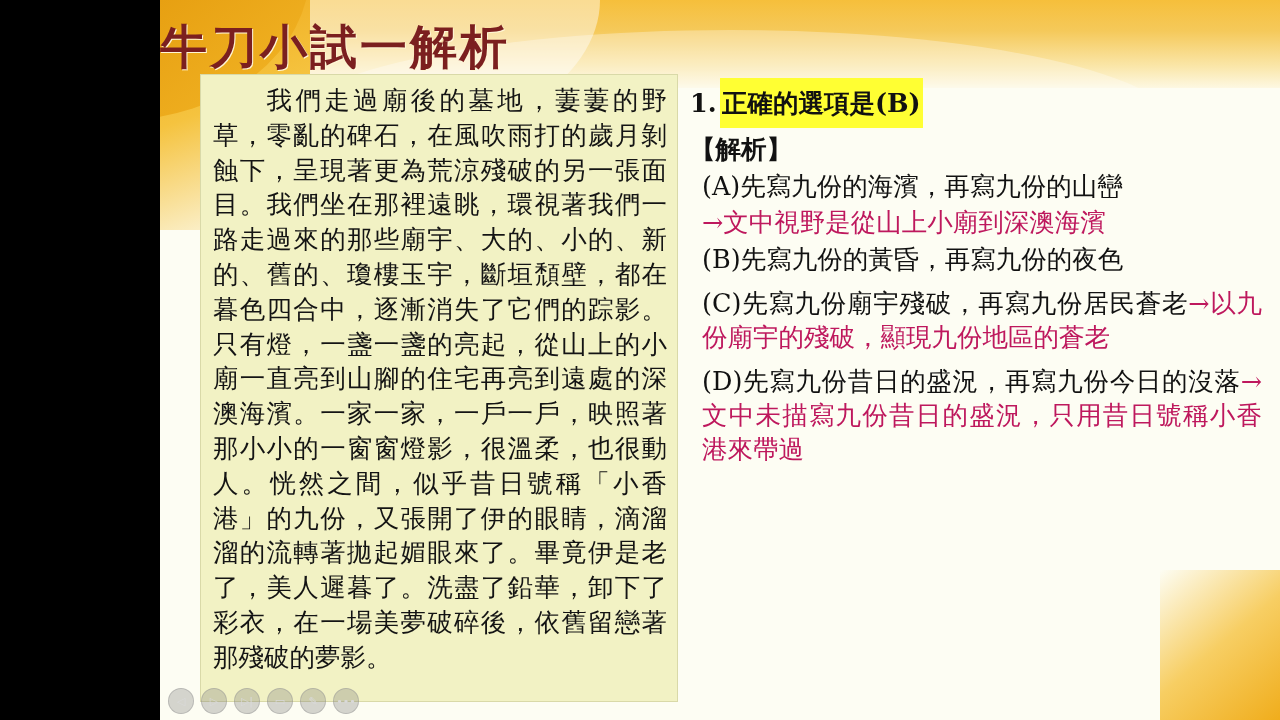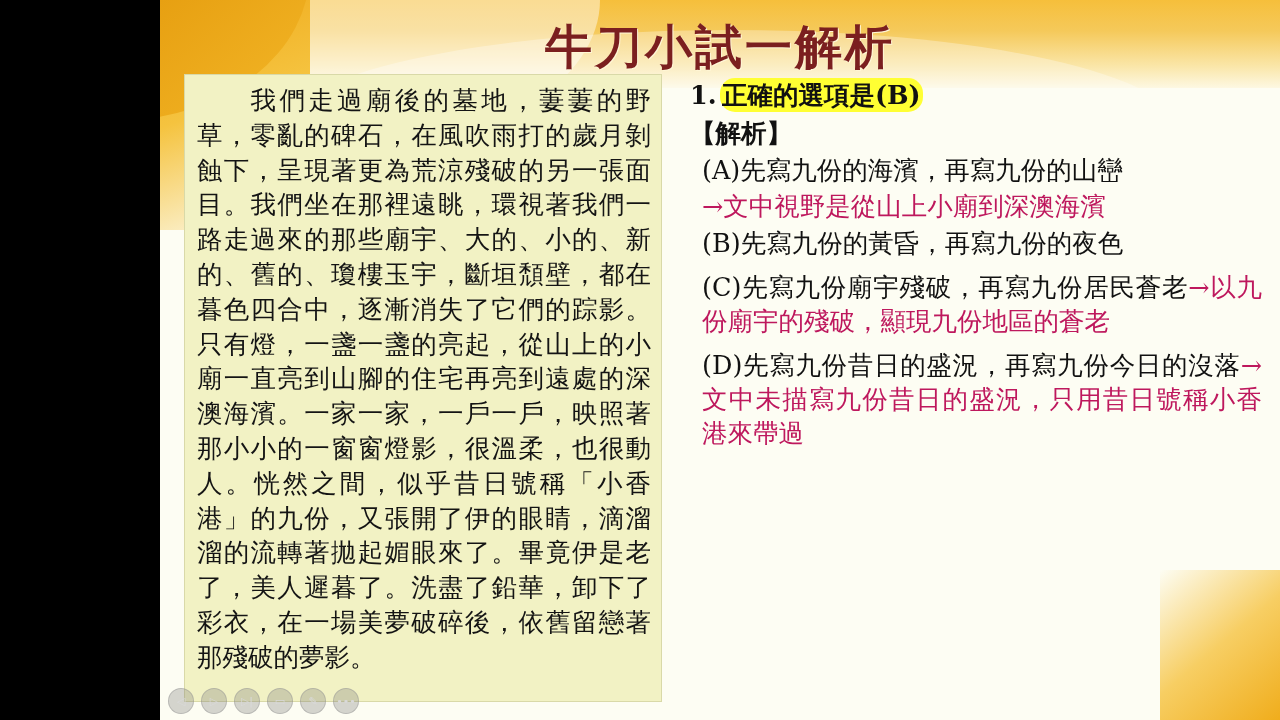--- a/index.html
+++ b/index.html
@@ -41,31 +41,30 @@
     position: absolute; left: -40px; top: -30px; width: 190px; height: 150px;
     border-radius: 0 0 100% 0;
     background: linear-gradient(140deg, #e49a0c, #f3b728);
   }
   .corner-br {
     position: absolute; right: 0; bottom: 0; width: 120px; height: 150px;
     background: linear-gradient(320deg, #f0ad1c 0%, #f7ce63 50%, rgba(253,248,226,0) 100%);
   }
   .title {
     position: absolute; left: 0; top: 16px; width: 1120px;
-    text-align: center;
     font-size: 47px;
     font-weight: bold;
     color: #7b1f1f;
     letter-spacing: 3px;
     text-shadow: 1px 1px 0 #fff6d6;
     z-index: 5;
   }
   .left-box {
     position: absolute;
-    left: 24px; top: 74px;
+    left: 40px; top: 74px;
     width: 478px; height: 628px;
     background: #f2f2c4;
     border: 1px solid #d9d9a8;
     padding: 8px 10px 4px 12px;
     font-size: 25.5px;
     line-height: 1.365;
     color: #141414;
     text-align: justify;
     letter-spacing: 0px;
   }
@@ -79,22 +78,21 @@
     color: #111;
   }
   .q-line {
     display: flex; align-items: baseline;
     font-weight: bold;
     margin-bottom: 4px;
   }
   .q-num { width: 30px; flex: 0 0 30px; }
   .q-text {
     background: #ffff33;
-    padding: 0 2px;
-    border-radius: 15px;
+    padding: 8px 2px;
   }
   .analysis-label { font-weight: bold; margin: 2px 0 3px 0; }
   .opt { margin: 0 0 2px 12px; text-align: justify; }
   .red { color: #be185d; }
   .gap { height: 8px; }
   
   .controls {
     position: absolute; left: 8px; bottom: 6px;
     display: flex; gap: 7px; align-items: center;
     z-index: 20;

